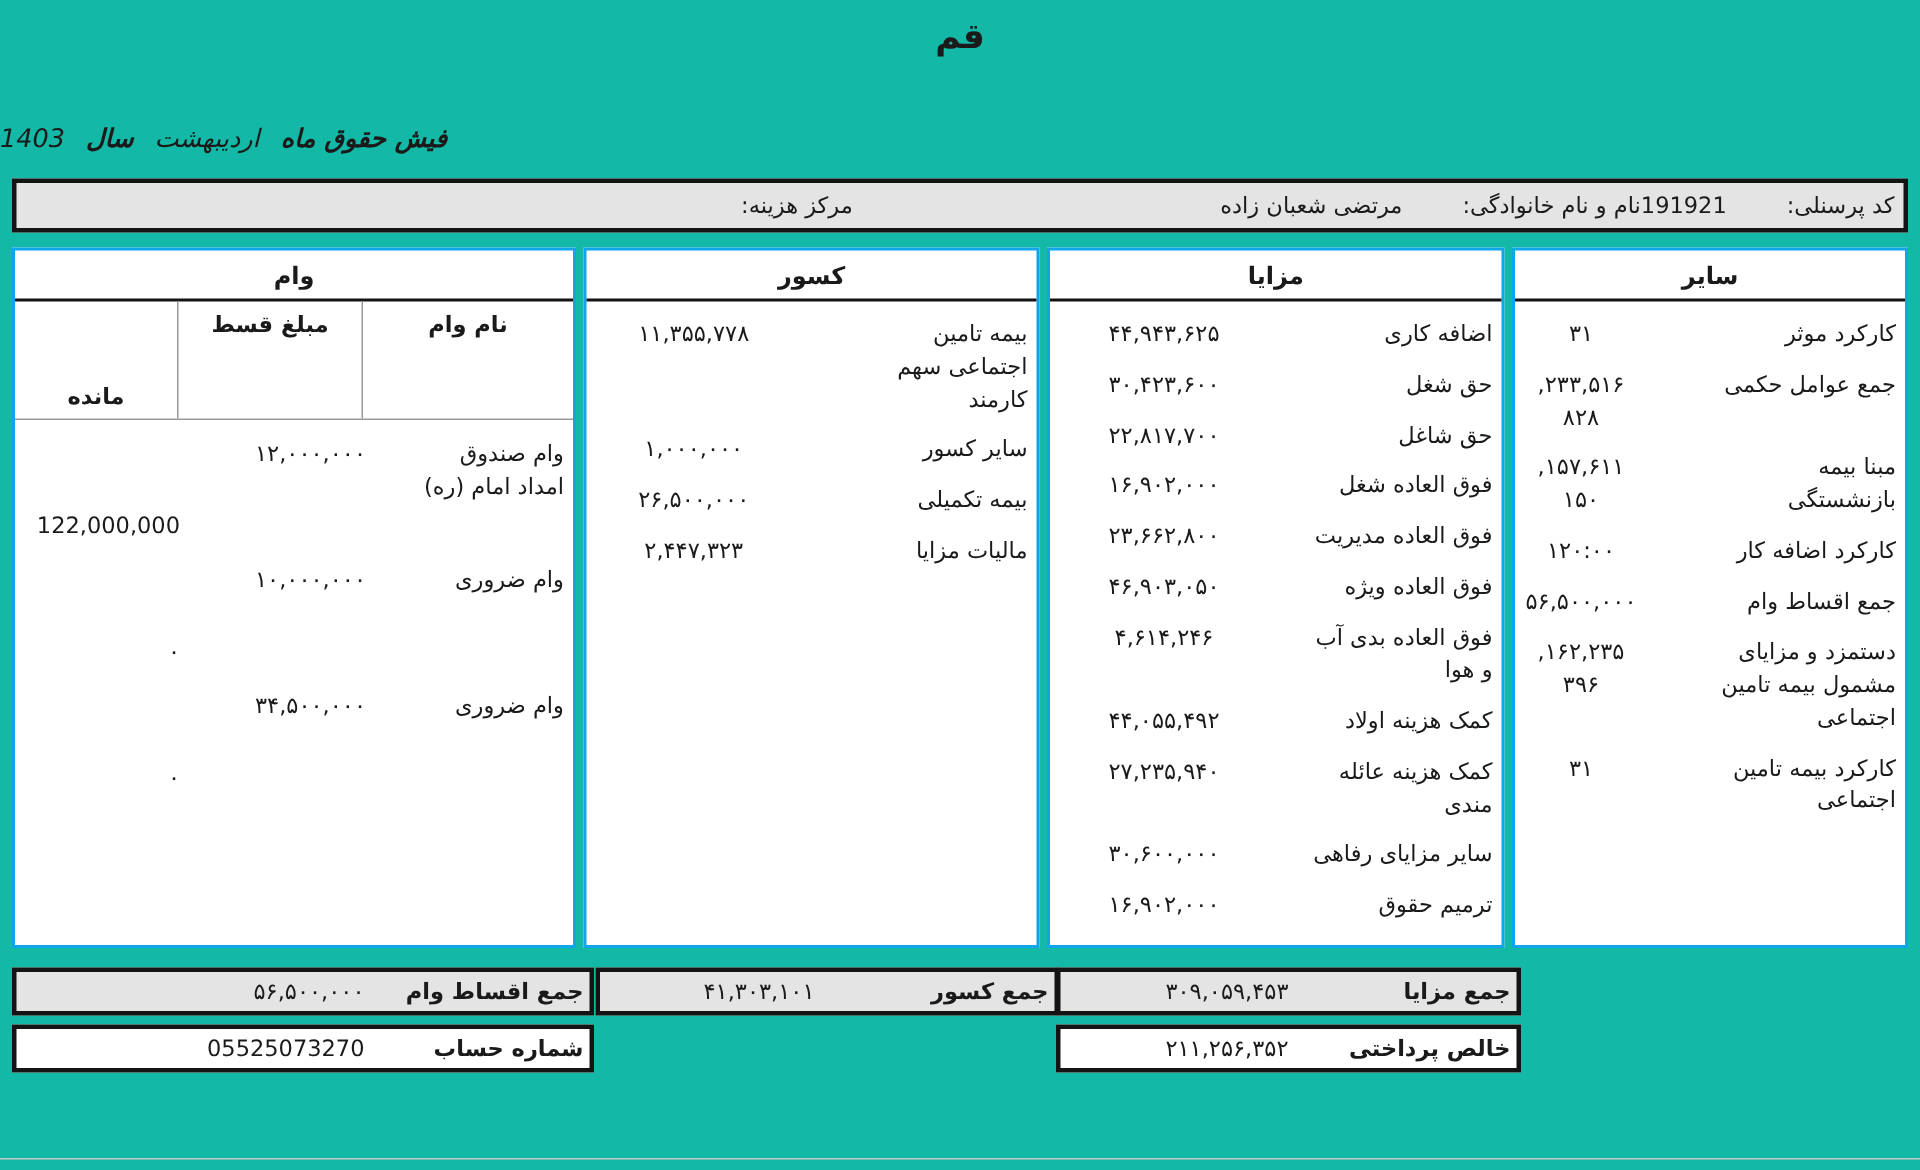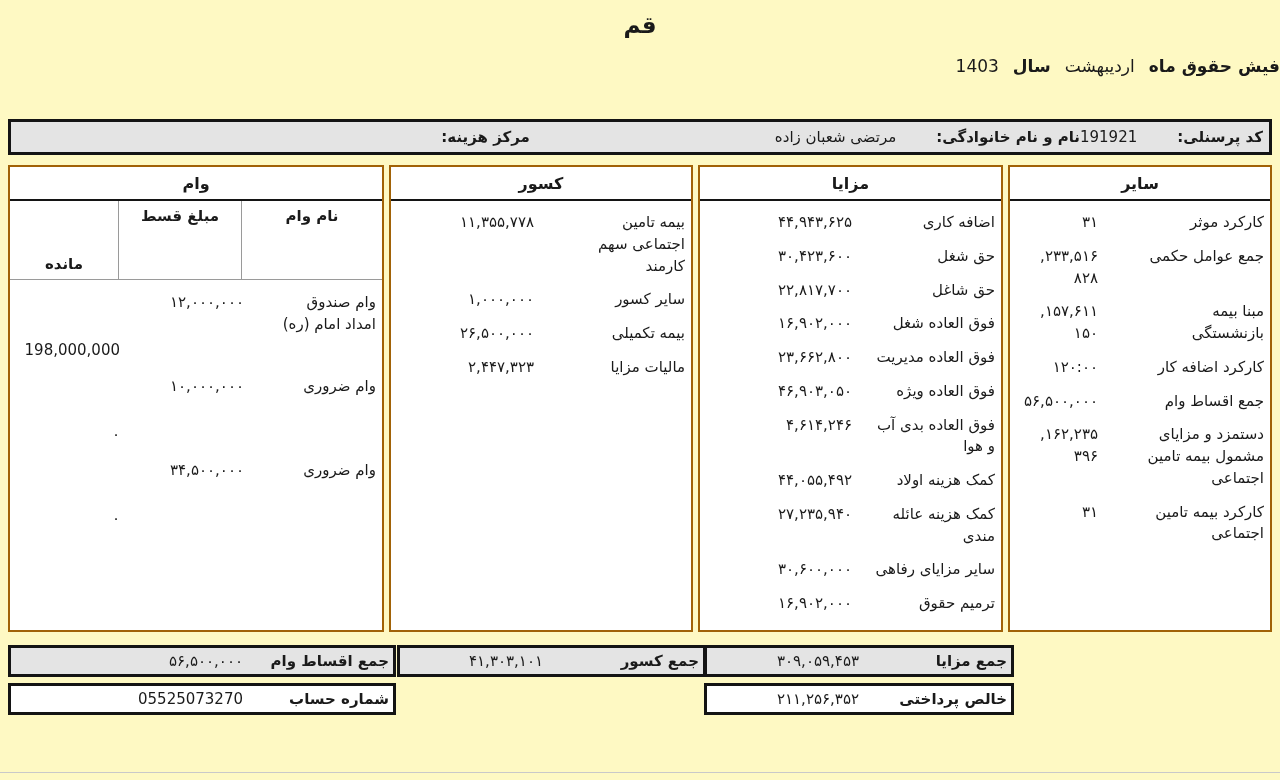--- a/index.html
+++ b/index.html
@@ -1,50 +1,50 @@
 <!DOCTYPE html>
 <html lang="fa"><head>
 <meta charset="utf-8">
 <style>
   html,body{margin:0;padding:0;background:#fff;}
   .page{
-    position:relative;width:1280px;height:780px;background:#fef9c3;
+    position:relative;width:1280px;height:780px;background:#14b8a6;
     font-family:"DejaVu Sans",sans-serif;color:#1a1a1a;direction:rtl;overflow:hidden;
   }
   .title{position:absolute;top:12px;left:0;right:0;text-align:center;
     font-size:23px;font-weight:bold;}
-  .subtitle{position:absolute;top:56px;left:0;right:0;text-align:right;font-size:17px;}
+  .subtitle{position:absolute;top:83px;left:0;right:0;text-align:left;font-size:17px;font-style:italic;}
   .subtitle .b{font-weight:bold;}
   .subtitle .sp{display:inline-block;width:14px;}
 
   
   .infobar{position:absolute;top:119px;left:8px;right:8px;height:30px;
     border:3px solid #141414;background:#e4e4e4;display:flex;align-items:center;
     font-size:15px;}
   .infobar .cell{white-space:nowrap;}
-  .infobar .lab{font-weight:bold;}
+  .infobar .lab{font-weight:normal;}
   .infobar .v{margin-right:40px;}
   .cell-code{margin-right:6px;}
   .cell-name{}
   .cell-cc{margin-right:245px;}
 
   
   .cols{position:absolute;top:165px;left:8px;right:8px;height:467px;
     display:flex;gap:5px;}
-  .col{border:2px solid #a16207;background:#fff;box-sizing:border-box;}
+  .col{border:2px solid #0ea5e9;background:#fff;box-sizing:border-box;}
   .col-other{width:264px;}
   .col-benefits{width:305px;}
   .col-deductions{width:304px;}
   .col-loans{flex:1;}
   .col-header{height:32px;border-bottom:2px solid #141414;display:flex;
     align-items:center;justify-content:center;font-weight:bold;font-size:16px;}
   .rows{padding:5px 0;}
   .row{display:flex;align-items:flex-start;padding:6px 0;font-size:15px;line-height:1.45;}
   .lbl{flex:1;padding-right:6px;white-space:pre-line;}
-  .val{white-space:pre-line;text-align:right;}
+  .val{white-space:pre-line;text-align:center;}
   .col-other .val{width:88px;}
   .col-benefits .val{width:152px;}
   .col-deductions .val{width:143px;}
 
   
   .loan-subhead{display:flex;font-weight:bold;font-size:15px;border-bottom:1px solid #9a9a9a;}
   .loan-subhead .c{padding:6px 4px;text-align:center;}
   .loan-row{display:flex;font-size:15px;line-height:1.45;padding:7px 0;}
   .c-name{width:132px;padding-right:6px;white-space:pre-line;}
   .c-inst{width:124px;text-align:right;padding-left:14px;box-sizing:border-box;}
@@ -211,21 +211,21 @@
       <div class="loan-subhead">
         <span class="c c-name">نام وام</span>
         <span class="c c-inst">مبلغ قسط</span>
         <span class="c c-bal">مانده</span>
       </div>
       <div class="rows">
         <div class="loan-row">
             <span class="c-name">وام صندوق
 امداد امام (ره)</span>
             <span class="c-inst">۱۲,۰۰۰,۰۰۰</span>
-            <span class="c-bal">198,000,000</span>
+            <span class="c-bal">122,000,000</span>
           </div>
         <div class="loan-row">
             <span class="c-name">وام ضروری</span>
             <span class="c-inst">۱۰,۰۰۰,۰۰۰</span>
             <span class="c-bal">۰</span>
           </div>
         <div class="loan-row">
             <span class="c-name">وام ضروری</span>
             <span class="c-inst">۳۴,۵۰۰,۰۰۰</span>
             <span class="c-bal">۰</span>

